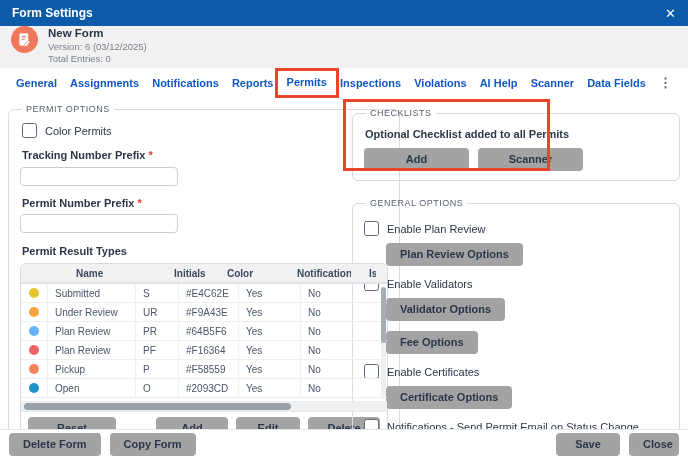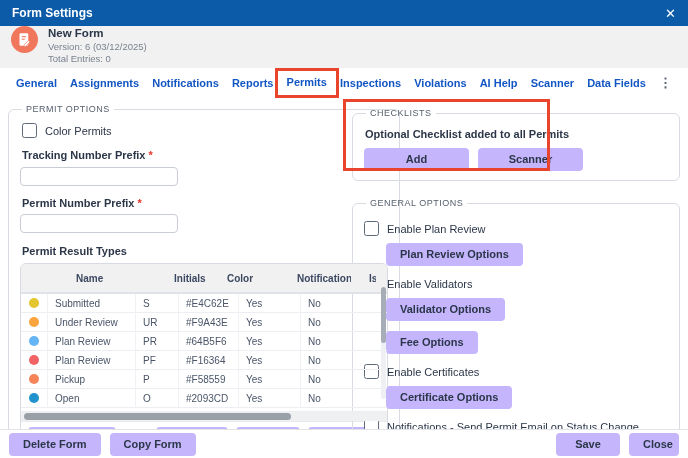--- a/index.html
+++ b/index.html
@@ -79,42 +79,42 @@
   
   .rt-table{
     border:1px solid #d8dbe1;border-radius:6px;overflow:hidden;background:#fff;
   }
   .rt-grid{position:relative;}
   .rt-row{
     display:grid;grid-template-columns:27px 88px 43px 60px 62px 1fr;
     align-items:center;height:19px;border-bottom:1px solid #eceef2;
   }
   .rt-row.header{
-    height:30px;border-bottom:2px solid #dfe2e7;
+    height:20px;border-bottom:2px solid #dfe2e7;
   }
   .rt-row.header .rt-cell{font-weight:bold;color:#3c4860;}
   .rt-cell{
     font-size:10px;color:#4a5568;padding:0 7px;overflow:hidden;white-space:nowrap;
     border-right:1px solid #f0f1f4;height:100%;display:flex;align-items:center;
   }
   .rt-cell:last-child{border-right:none;}
   .dot{width:10px;height:10px;border-radius:50%;margin:0 auto;}
   .rt-sliver{height:4px;border-bottom:1px solid #eceef2;}
   .vscroll{
     position:absolute;top:23px;right:1px;width:5px;height:112px;background:#eef0f3;
     border-radius:3px;cursor:pointer;
   }
   .vscroll-thumb{width:5px;height:56px;background:#a7adb6;border-radius:3px;}
   .hscroll{height:9px;background:#eef0f2;position:relative;cursor:pointer;}
   .hscroll-thumb{
     position:absolute;top:1px;left:3px;width:73%;height:7px;background:#9aa0a8;border-radius:4px;
   }
   
   .btn{
-    background:#c4b5fd;border:none;border-radius:4px;color:#2b3648;
+    background:#a3a3a3;border:none;border-radius:4px;color:#2b3648;
     font-family:"Liberation Sans",sans-serif;font-size:11px;font-weight:bold;
     padding:5px 14px;cursor:pointer;height:23px;line-height:1;
   }
   .table-btns{
     display:flex;align-items:center;gap:8px;padding:5px 7px;border-top:1px solid #e8eaee;
   }
   .table-btns .spacer{flex:1;}
   .btn.w-reset{width:88px;}
   .btn.w-add{width:72px;}
   .btn.w-edit{width:64px;}

